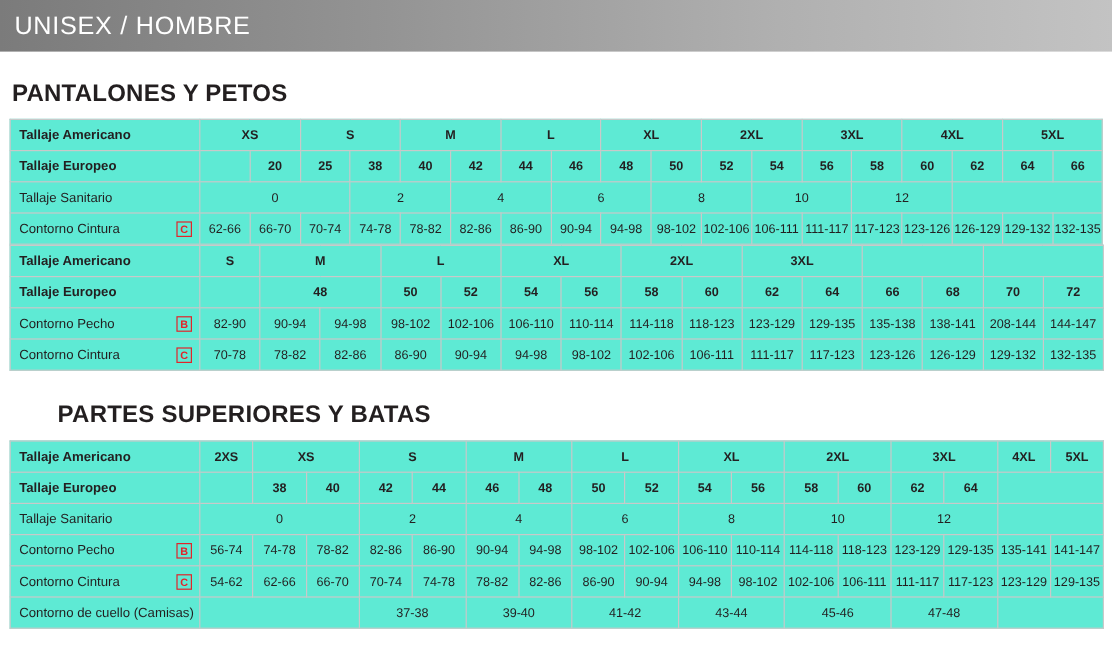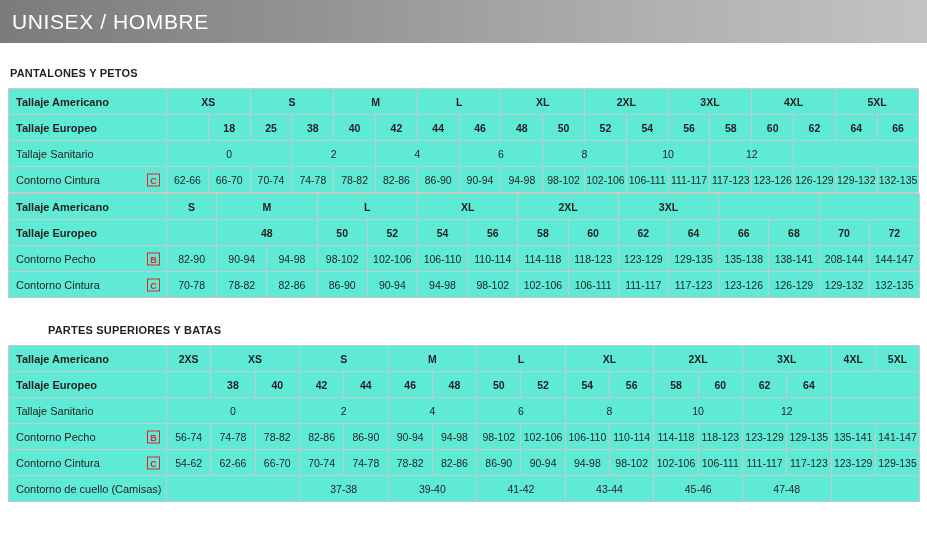--- a/index.html
+++ b/index.html
@@ -32,21 +32,21 @@
   }
   .banner-title {
     color: #ffffff;
     font-size: 21px;
     letter-spacing: 0.6px;
     font-weight: 400;
   }
 
   
   .section-title {
-    font-size: 11px;
+    font-size: 20px;
     font-weight: bold;
     letter-spacing: 0.2px;
     color: #231f20;
     padding: 0 0 0 10px;
   }
   .sec1-title { margin-top: 24px; margin-bottom: 9px; }
   .sec2-title { margin-top: 26px; margin-bottom: 9px; }
   .sec3-title { margin-top: 26px; margin-bottom: 9px; padding-left: 48px; }
 
   
@@ -125,21 +125,21 @@
           <td colspan="2" class="bold">L</td>
           <td colspan="2" class="bold">XL</td>
           <td colspan="2" class="bold">2XL</td>
           <td colspan="2" class="bold">3XL</td>
           <td colspan="2" class="bold">4XL</td>
           <td colspan="2" class="bold">5XL</td>
         </tr>
         <tr>
           <td class="rowlabel bold">Tallaje Europeo</td>
           <td class="bold blank"></td>
-          <td class="bold">18</td>
+          <td class="bold">20</td>
           <td class="bold">25</td>
           <td class="bold">38</td>
           <td class="bold">40</td>
           <td class="bold">42</td>
           <td class="bold">44</td>
           <td class="bold">46</td>
           <td class="bold">48</td>
           <td class="bold">50</td>
           <td class="bold">52</td>
           <td class="bold">54</td>

